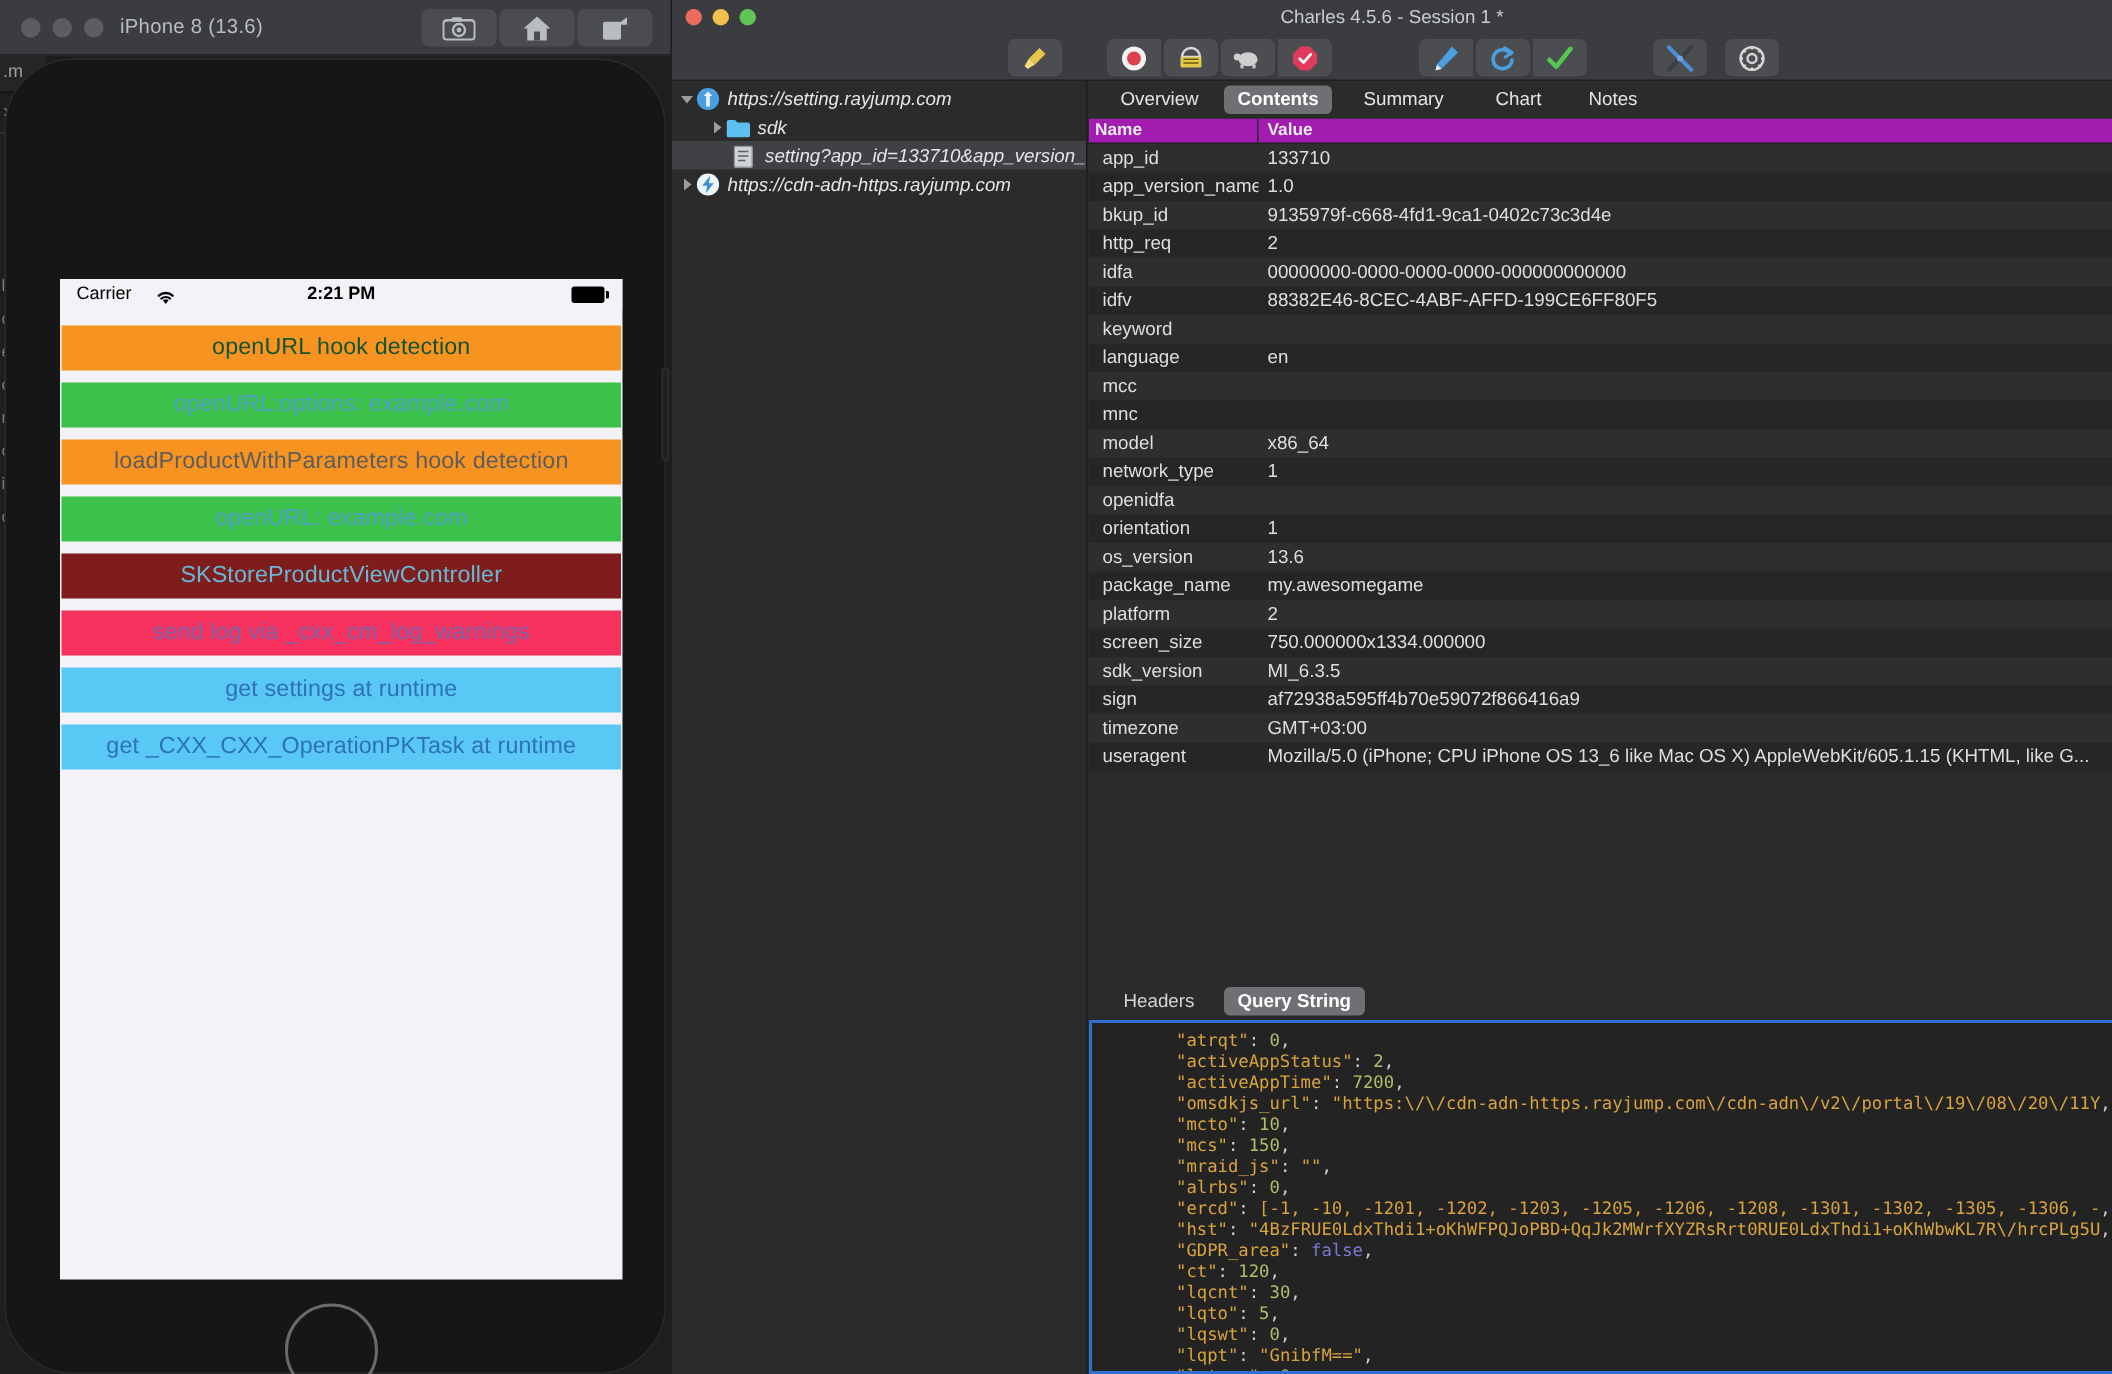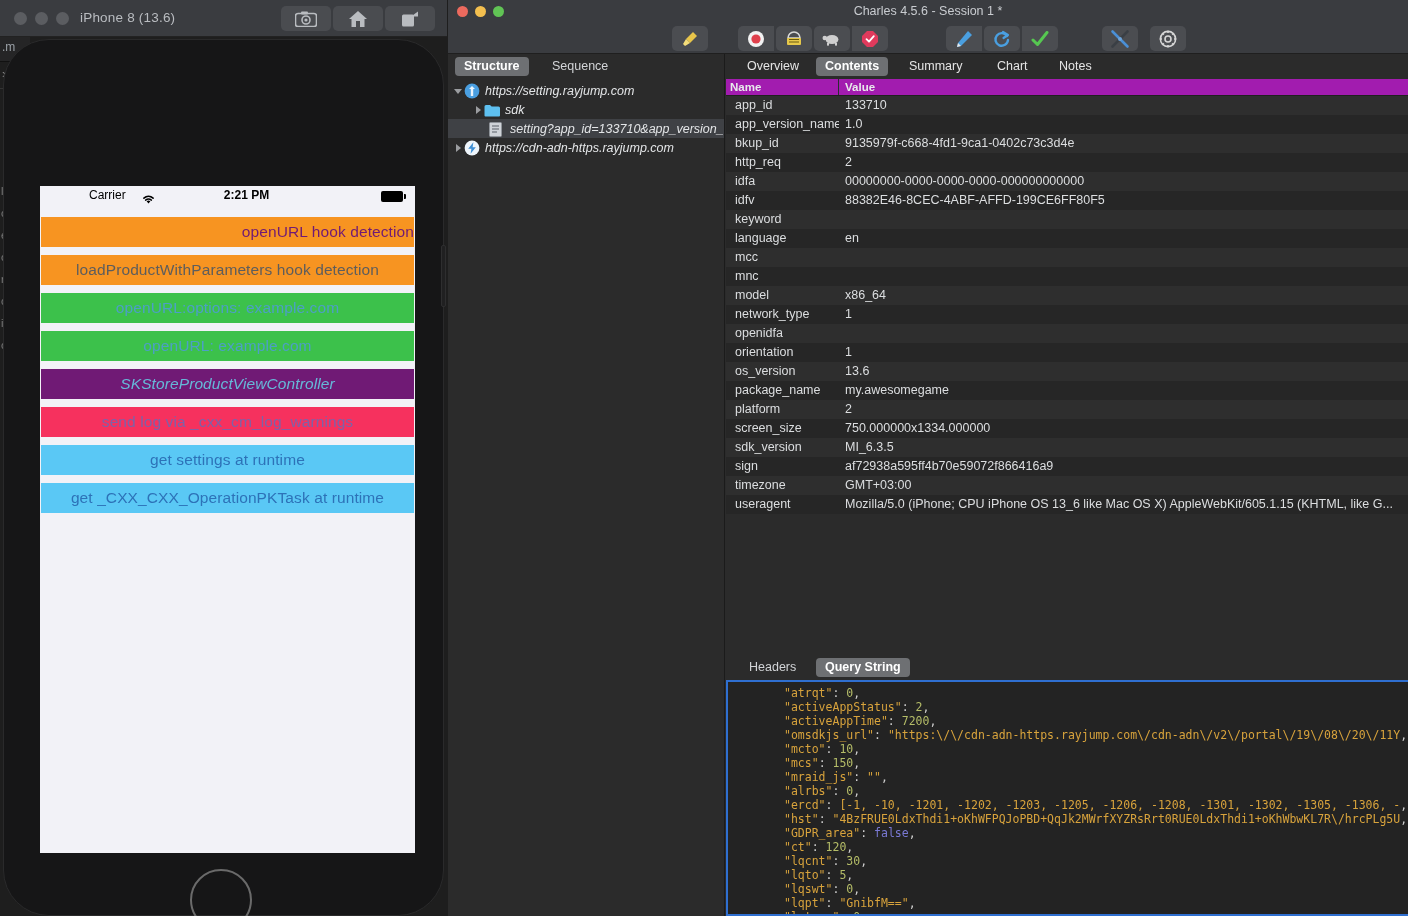--- a/index.html
+++ b/index.html
@@ -42,21 +42,21 @@
   .sim-btn svg { position: absolute; left: 50%; top: 50%; transform: translate(-50%,-50%); }
 
   .sim-body { position: absolute; left: 3px; top: 39px; width: 441px; height: 877px;
               background: #161617; border-radius: 46px 46px 46px 46px;
               border: 1px solid #2a2a2b; }
   .sim-sidebtn { position: absolute; left: 437px; top: 205px; width: 5px; height: 62px;
                  background: #202021; border-radius: 2px; border: 1px solid #2e2e2f;}
   .sim-screen { position: absolute; left: 36px; top: 146px; width: 375px; height: 667px;
                 background: #f2f2f7; overflow: hidden; }
 
-  .statusbar { position: relative; height: 20px; background: #f2f2f7; margin-left: 38px; }
+  .statusbar { position: relative; height: 20px; background: #f2f2f7; }
   .sb-carrier { position: absolute; left: 11px; top: 2px; font-size: 12px; color: #000;
                 font-weight: 400; }
   .sb-wifi { position: absolute; left: 63px; top: 5px; }
   .sb-time { position: absolute; left: 0; right: 0; top: 2px; text-align: center;
              font-size: 12px; font-weight: 700; color: #000; }
   .sb-batt { position: absolute; right: 12px; top: 5px; width: 22px; height: 11px;
              background: #000; border-radius: 2px; }
   .sb-batt::after { content:""; position:absolute; right:-3px; top:3px; width:2px;
                     height:5px; background:#000; border-radius:0 1px 1px 0; }
 
@@ -217,33 +217,33 @@
               <path d="M7.5 9.6 L5.6 7.2 A3 3 0 0 1 9.4 7.2 Z" fill="#000"></path>
               <path d="M2.9 4.1 A7 7 0 0 1 12.1 4.1" fill="none" stroke="#000" stroke-width="1.6" stroke-linecap="round"></path>
               <path d="M4.6 6.1 A4.6 4.6 0 0 1 10.4 6.1" fill="none" stroke="#000" stroke-width="1.5" stroke-linecap="round"></path>
             </svg>
           </div>
           <div class="sb-time">2:21 PM</div>
           <div class="sb-batt"></div>
         </div>
 
         <div class="btn-list">
-          <div class="uibtn" style="background:#f79421;color:#701a75;justify-content:flex-end;">
+          <div class="uibtn" style="background:#f79421;color:#14532d;">
             <span>openURL hook detection</span>
+          </div>
+          <div class="uibtn" style="background:#3cc14b;color:#4d9fc6;">
+            <span>openURL:options: example.com</span>
           </div>
           <div class="uibtn" style="background:#f79421;color:#5d5d5d;">
             <span>loadProductWithParameters hook detection</span>
           </div>
           <div class="uibtn" style="background:#3cc14b;color:#4d9fc6;">
-            <span>openURL:options: example.com</span>
-          </div>
-          <div class="uibtn" style="background:#3cc14b;color:#4d9fc6;">
             <span>openURL: example.com</span>
           </div>
-          <div class="uibtn" style="background:#701a75;color:#66b8d8;font-style:italic;">
+          <div class="uibtn" style="background:#7f1d1d;color:#66b8d8;">
             <span>SKStoreProductViewController</span>
           </div>
           <div class="uibtn" style="background:#f6315e;color:#7d62a9;">
             <span>send log via _cxx_cm_log_warnings</span>
           </div>
           <div class="uibtn" style="background:#5ac8f5;color:#2d72b8;">
             <span>get settings at runtime</span>
           </div>
           <div class="uibtn" style="background:#5ac8f5;color:#2d72b8;">
             <span>get _CXX_CXX_OperationPKTask at runtime</span>
@@ -346,24 +346,20 @@
                 <path d="M4.8 13.2 L3.2 14.8"></path>
             </g>
           </svg>
         </div>
       </div>
     </div>
 
     <div class="ch-split">
 
       <div class="tree-panel">
-        <div class="tabstrip">
-          <div class="tab active" style="left:7px;">Structure</div>
-          <div class="tab" style="left:95px;">Sequence</div>
-        </div>
         <div class="tree">
 
           <div class="tnode" style="padding-left:5px;">
             <span class="arrow open"></span>
             <span class="ticon">
               <svg width="16" height="16" viewBox="0 0 16 16">
                 <circle cx="8" cy="8" r="7.4" fill="#4a9fe0"></circle>
                 <path d="M8 3 L11 6 L9.2 6 L9.2 13 L6.8 13 L6.8 6 L5 6 Z" fill="#eaf4fc"></path>
               </svg>
             </span>

